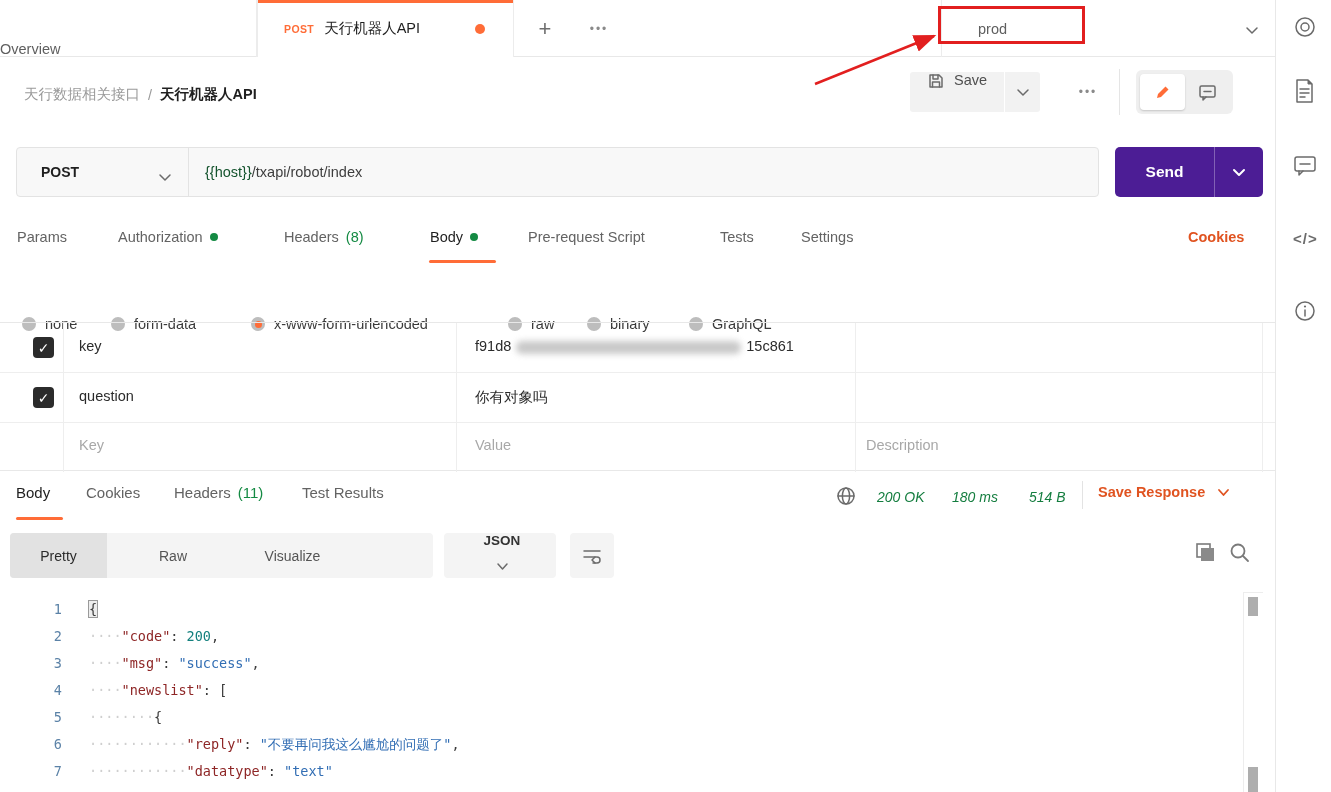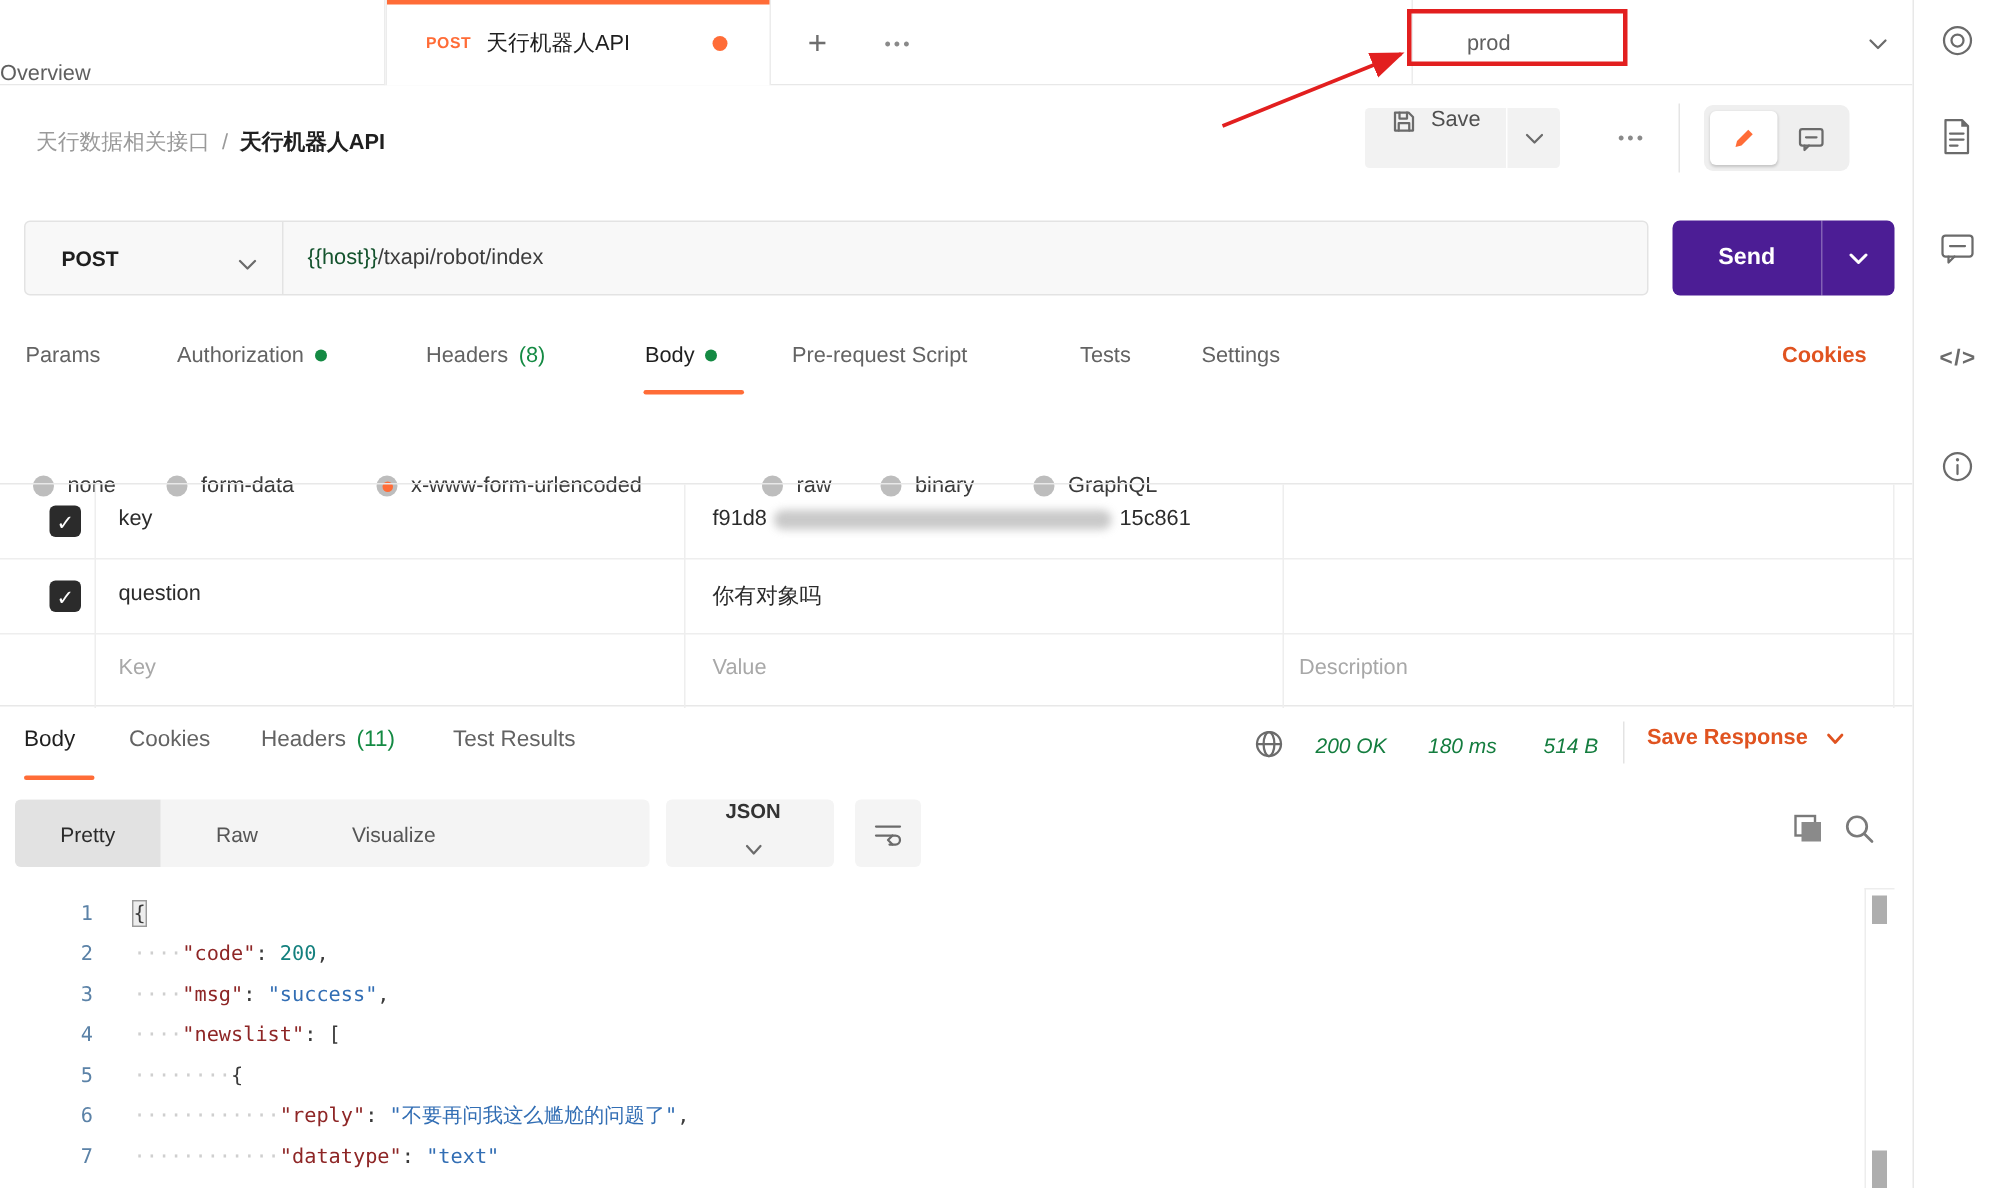--- a/index.html
+++ b/index.html
@@ -79,21 +79,21 @@
   
   #resphdr { position:absolute; left:0; top:471px; width:1275px; height:54px; }
   .resp-tab { position:absolute; top:13px; font-size:15px; color:#636363; cursor:pointer; display:flex; gap:7px; }
   .resp-tab.active { color:#1f1f1f; }
   .resp-underline { position:absolute; left:16px; top:46px; width:47px; height:3px; background:#ff6c37; border-radius:2px; }
   .meta { position:absolute; top:18px; font-size:14px; color:#147d3f;font-style:italic; }
   .meta-div { position:absolute; left:1082px; top:10px; width:1px; height:28px; background:#e3e3e3; }
   .save-resp { position:absolute; left:1098px; top:13px; color:#e05320; font-weight:bold; font-size:14.5px; cursor:pointer; display:flex; align-items:center; gap:12px; }
 
   
-  .view-seg { position:absolute; left:10px; top:533px; width:423px; height:45px; background:#f4f4f4; border-radius:4px; display:flex; overflow:hidden; }
+  .view-seg { position:absolute; left:10px; top:533px; width:423px; height:45px; background:#f4f4f4; border-radius:4px; display:flex; overflow:hidden;gap:15px; }
   .vs-item { display:flex; align-items:center; justify-content:center; font-size:14px; color:#555; cursor:pointer; }
   .vs-item.active { background:#e2e2e2; color:#2b2b2b; }
   .btn-json { position:absolute; left:444px; top:533px; width:112px; height:45px; background:#f4f4f4; border-radius:4px; display:flex; align-items:center; padding:0 14px 0 18px; gap:14px; cursor:pointer; color:#333; font-weight:bold; font-size:13.5px;flex-direction:column; }
   .btn-wrap { position:absolute; left:570px; top:533px; width:44px; height:45px; background:#f4f4f4; border-radius:4px; display:flex; align-items:center; justify-content:center; cursor:pointer; }
   .tool-copy { position:absolute; left:1194px; top:541px; cursor:pointer; }
   .tool-search { position:absolute; left:1228px; top:541px; cursor:pointer; }
 
   
   #code { position:absolute; left:0; top:590px; width:1243px; height:202px; font-family:"DejaVu Sans Mono",monospace; font-size:13.5px; padding-top:6px; overflow:hidden; }
   .code-line { display:flex; height:27px; line-height:27px; }

